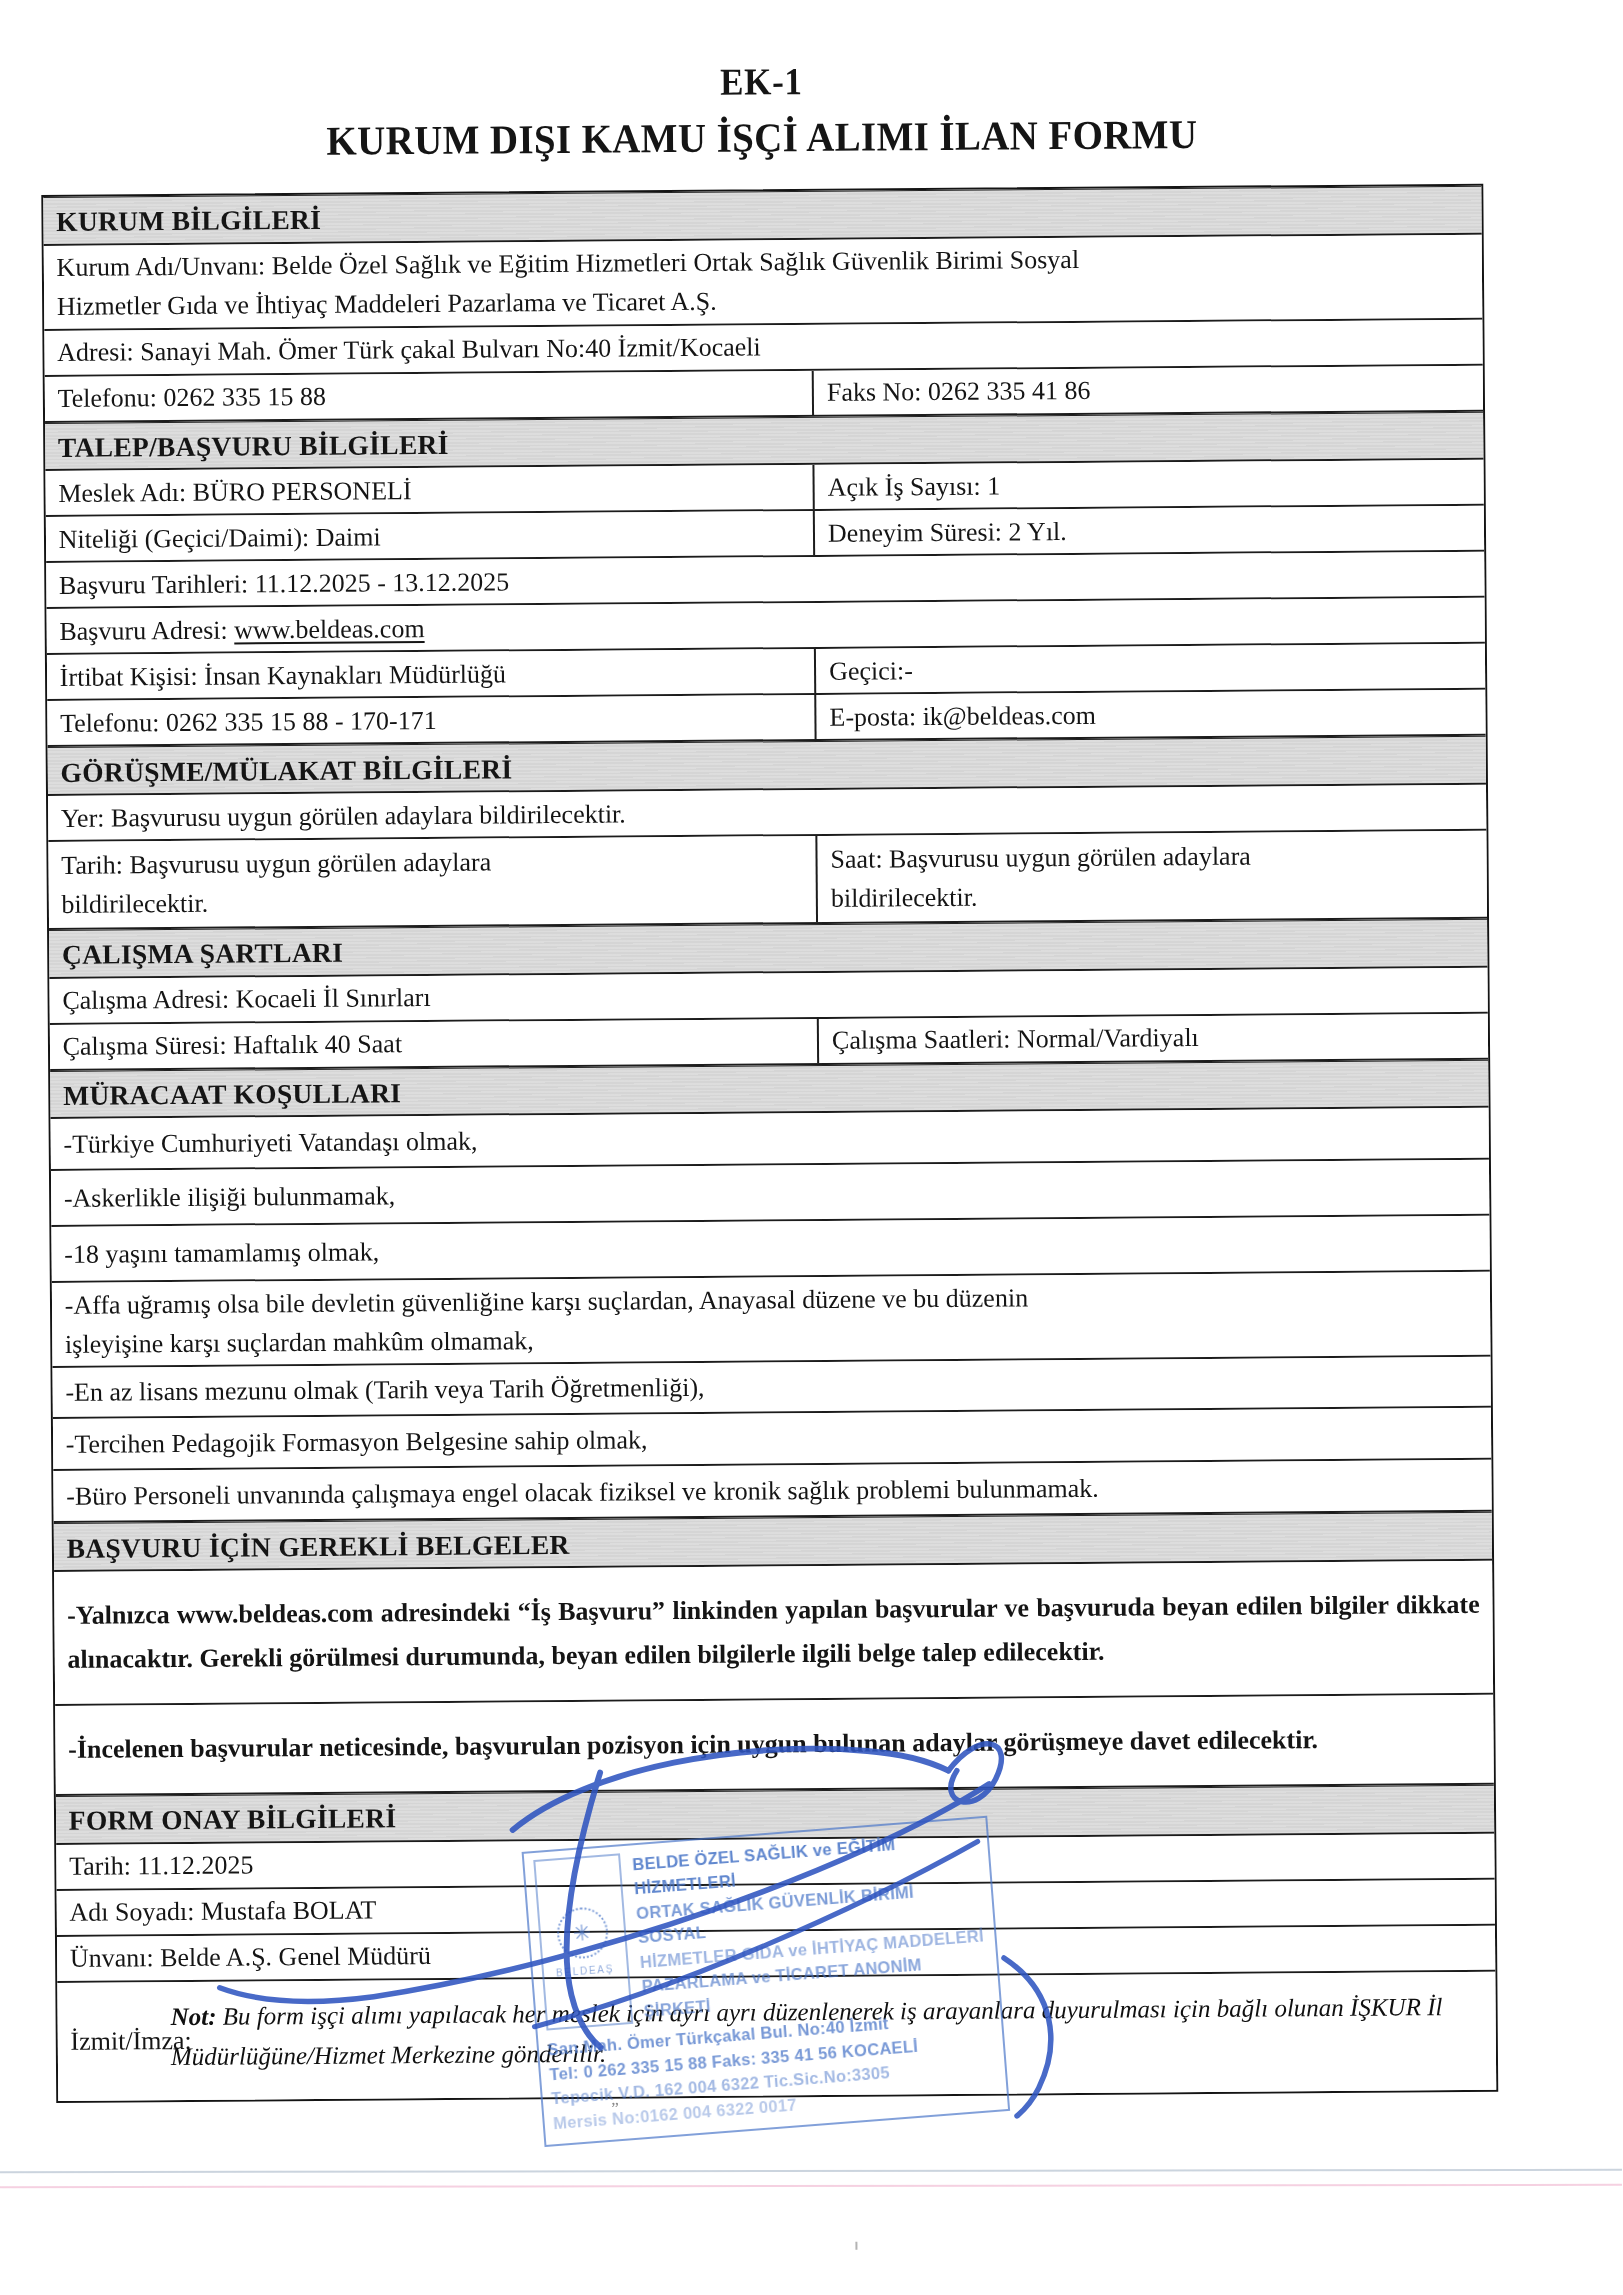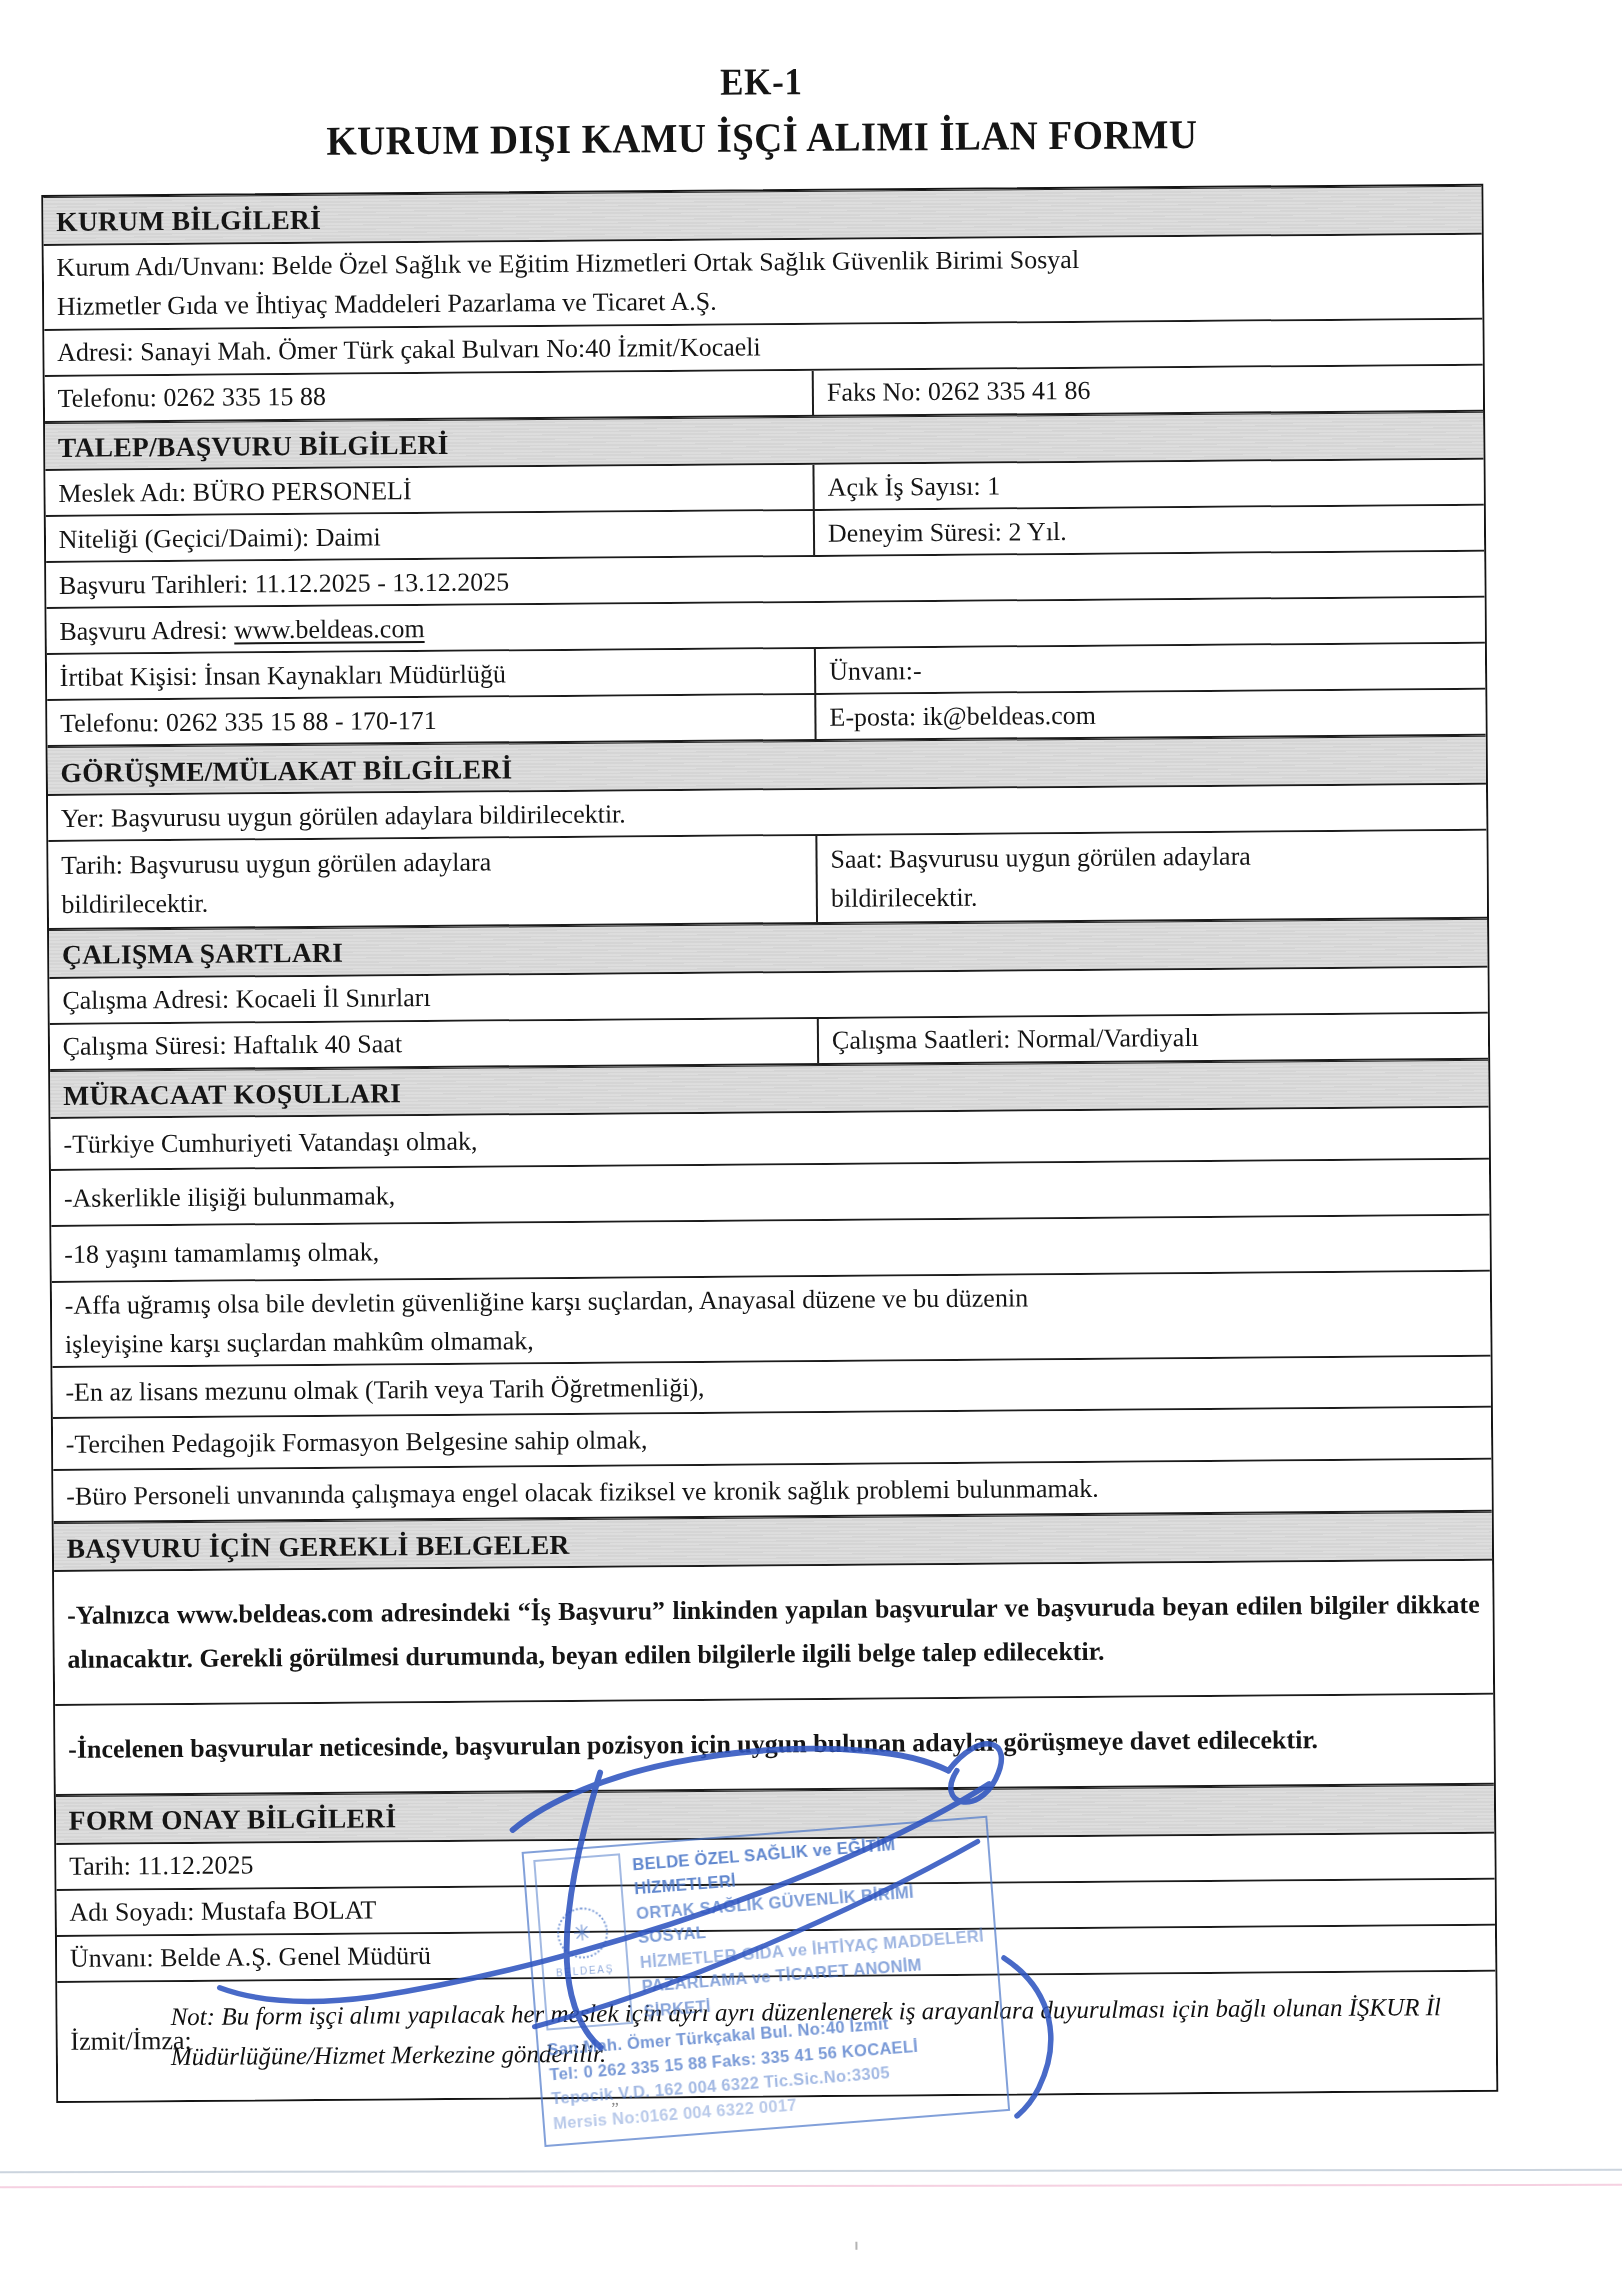--- a/index.html
+++ b/index.html
@@ -55,21 +55,21 @@
   .boldrow .cell{
     font-weight:700;text-align:justify;line-height:44px;font-size:26px;
   }
   .boldrow .cell .ctext{width:100%;}
   .u{text-decoration:underline;text-underline-offset:4.2px;text-decoration-thickness:1.7px;}
   
   .note{
     position:absolute;left:162px;top:1992px;width:1285px;
     font-style:italic;font-size:25px;line-height:40px;color:#101010;
   }
-  .note .np{font-weight:400;}
+  .note .np{font-weight:700;}
   
   .stamp{
     position:absolute;left:524px;top:1833px;width:467px;
     transform:rotate(-4deg);
     color:#4a76c8;
     font-family:"Liberation Sans", sans-serif;
     filter:blur(0.3px);
     opacity:0.92;
   }
   .stamp-box{
@@ -167,21 +167,21 @@
       <div class="trow" style="min-height: 44px;">
         <div class="cell fullc">
           <span class="ctext">Başvuru Adresi: <span class="u">www.beldeas.com</span></span>
         </div>
       </div>
       <div class="trow" style="min-height: 44px;">
         <div class="cell leftc">
           <span class="ctext">İrtibat Kişisi: İnsan Kaynakları Müdürlüğü</span>
         </div>
         <div class="cell rightc">
-          <span class="ctext">Ünvanı:-</span>
+          <span class="ctext">Geçici:-</span>
         </div>
       </div>
       <div class="trow" style="min-height: 44px;">
         <div class="cell leftc">
           <span class="ctext">Telefonu: 0262 335 15 88 - 170-171</span>
         </div>
         <div class="cell rightc">
           <span class="ctext">E-posta: ik@beldeas.com</span>
         </div>
       </div>

